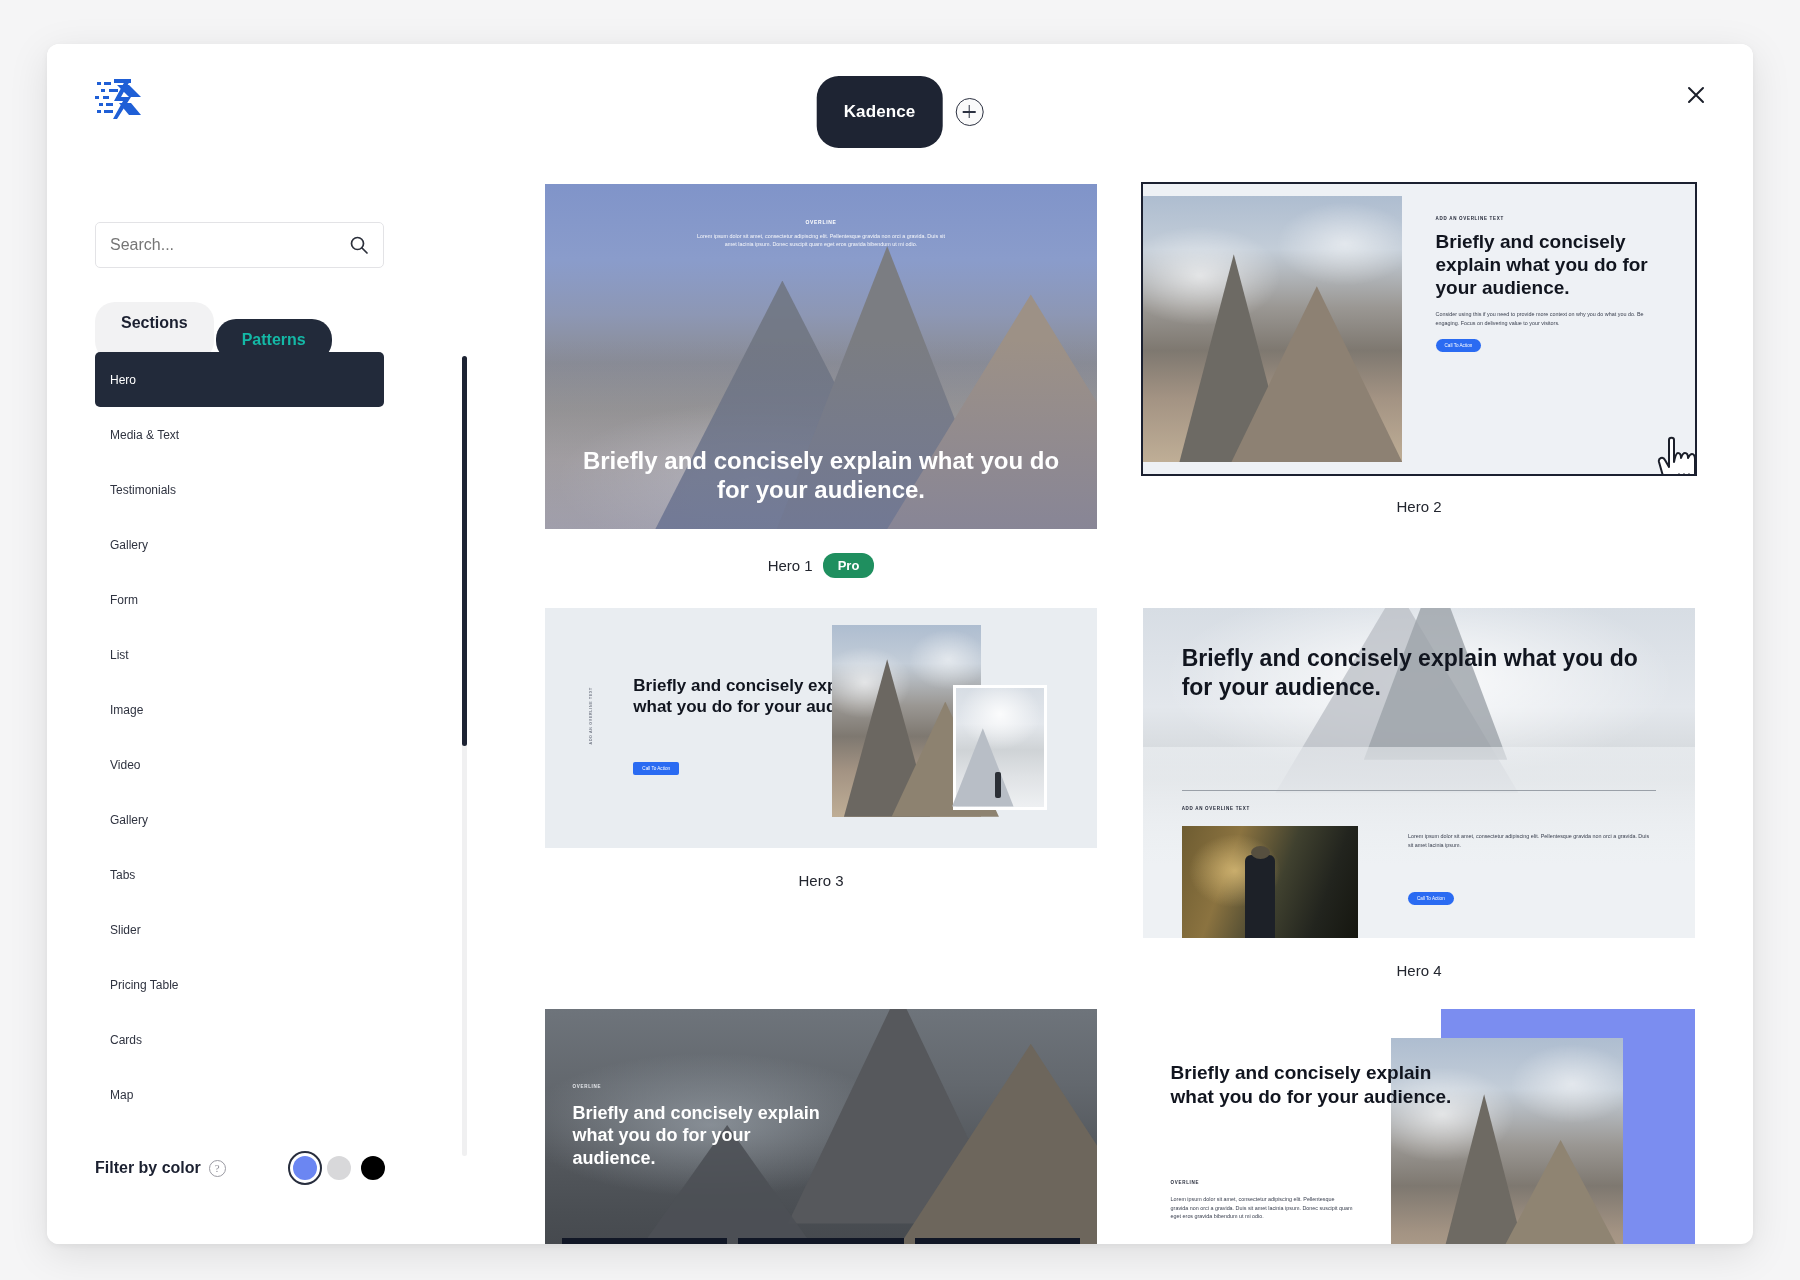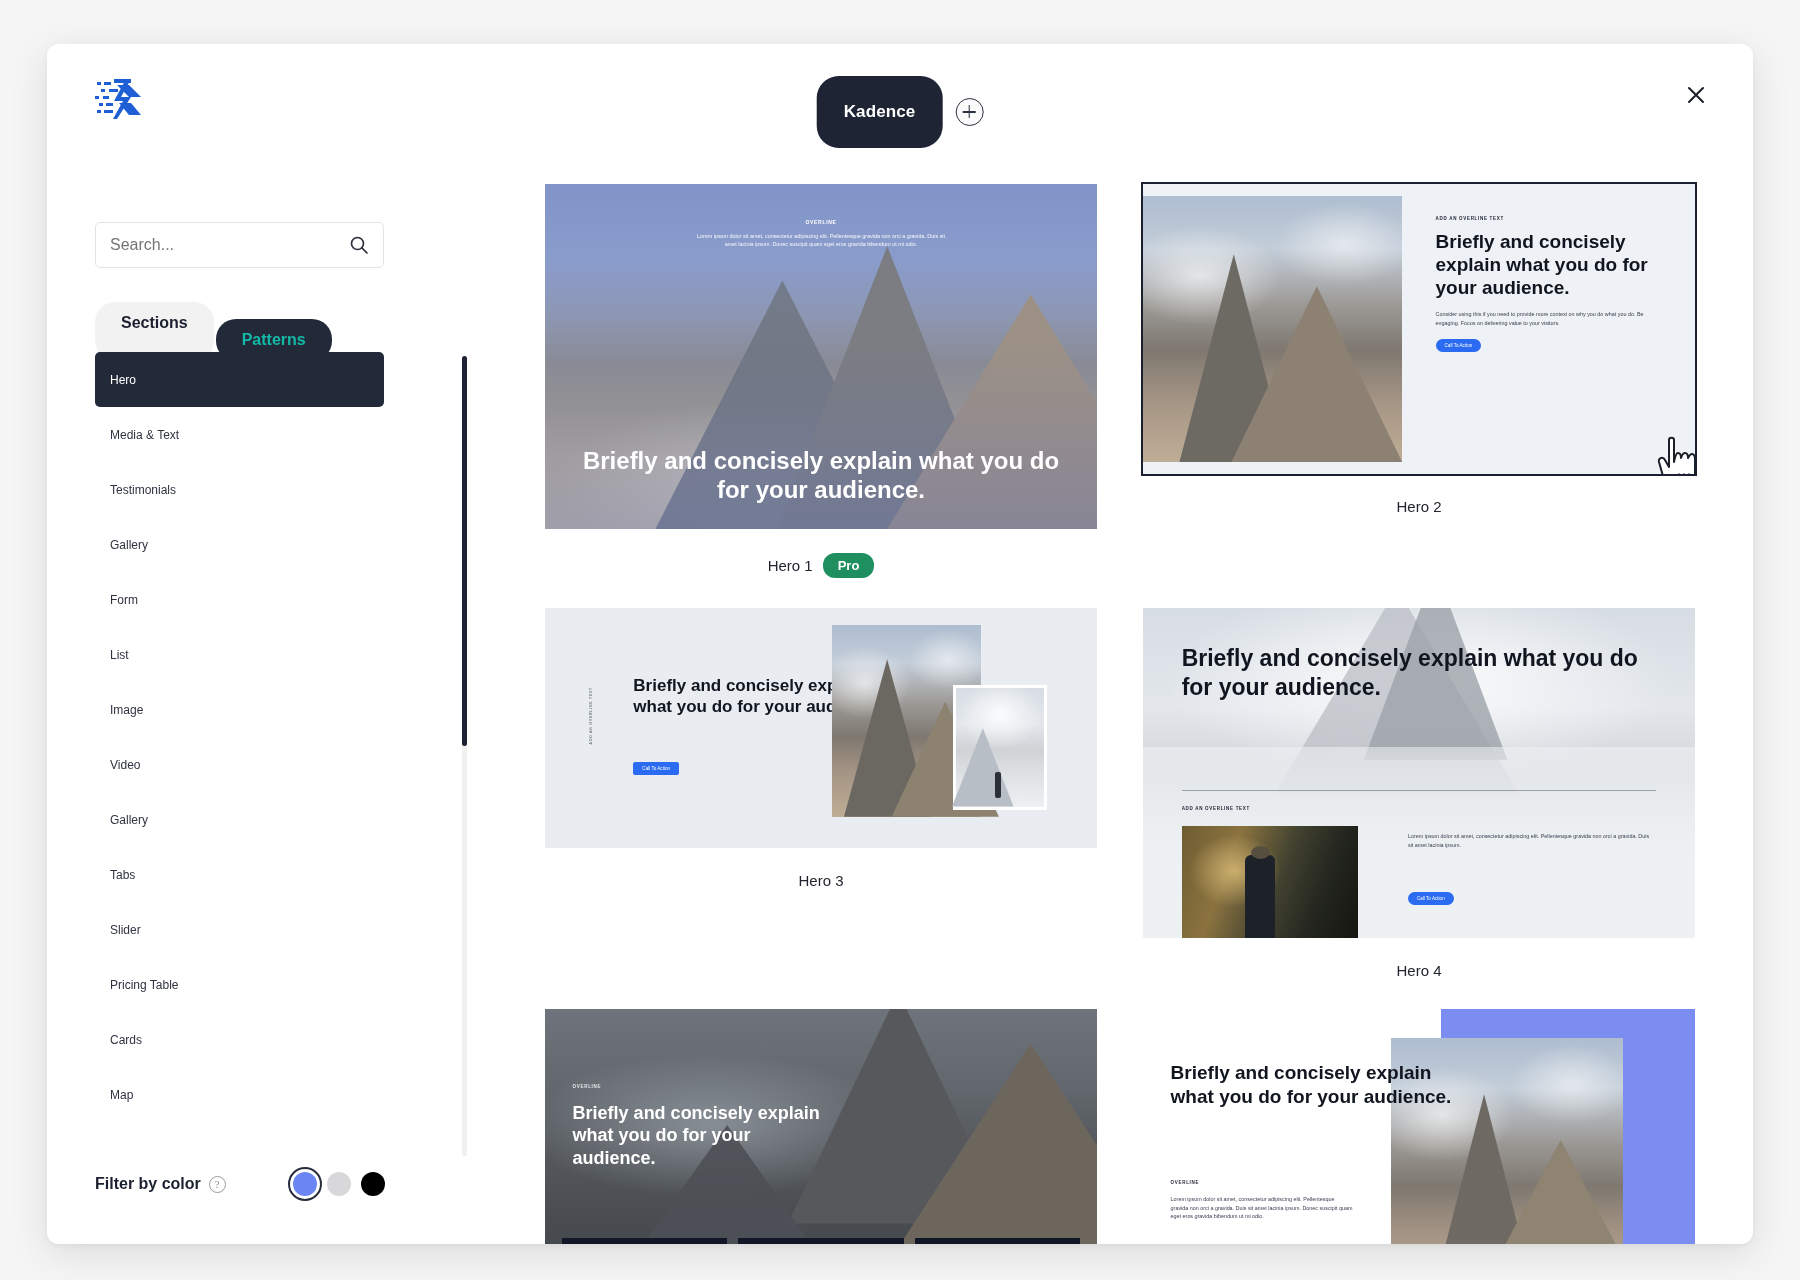--- a/index.html
+++ b/index.html
@@ -109,21 +109,21 @@
     width: 5px; height: 800px;
     background: #f0f0f1; border-radius: 3px;
   }
   .scrollbar-thumb {
     position: absolute; left: 0; top: 0;
     width: 5px; height: 390px;
     background: #1d2333; border-radius: 3px; cursor: pointer;
   }
 
   .filter-row {
-    position: absolute; left: 48px; bottom: 48px;
+    position: absolute; left: 48px; bottom: 64px;
     width: 290px; display: flex; align-items: center;
   }
   .filter-label { font-size: 16px; font-weight: bold; color: #1b2030; }
   .help-icon {
     margin-left: 8px; width: 17px; height: 17px; border-radius:50%;
     border: 1.4px solid #9a9aa2; color:#8d8d95;
     font-size: 11px; display:flex; align-items:center; justify-content:center;
     cursor: pointer; font-family: "Liberation Serif", serif;
   }
   .swatches { margin-left: auto; display: flex; align-items: center; gap: 10px; }

